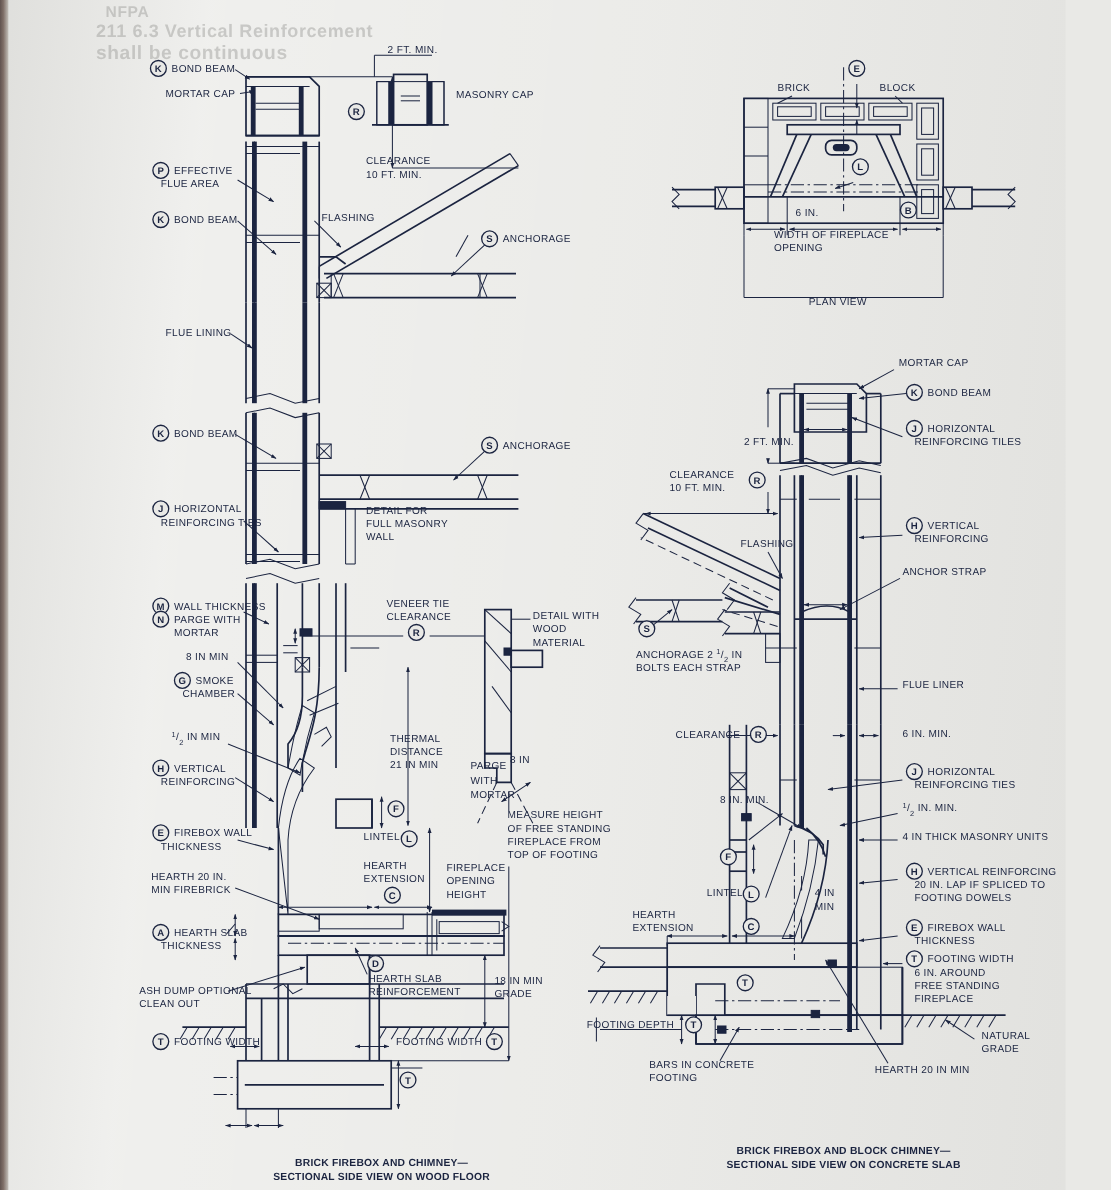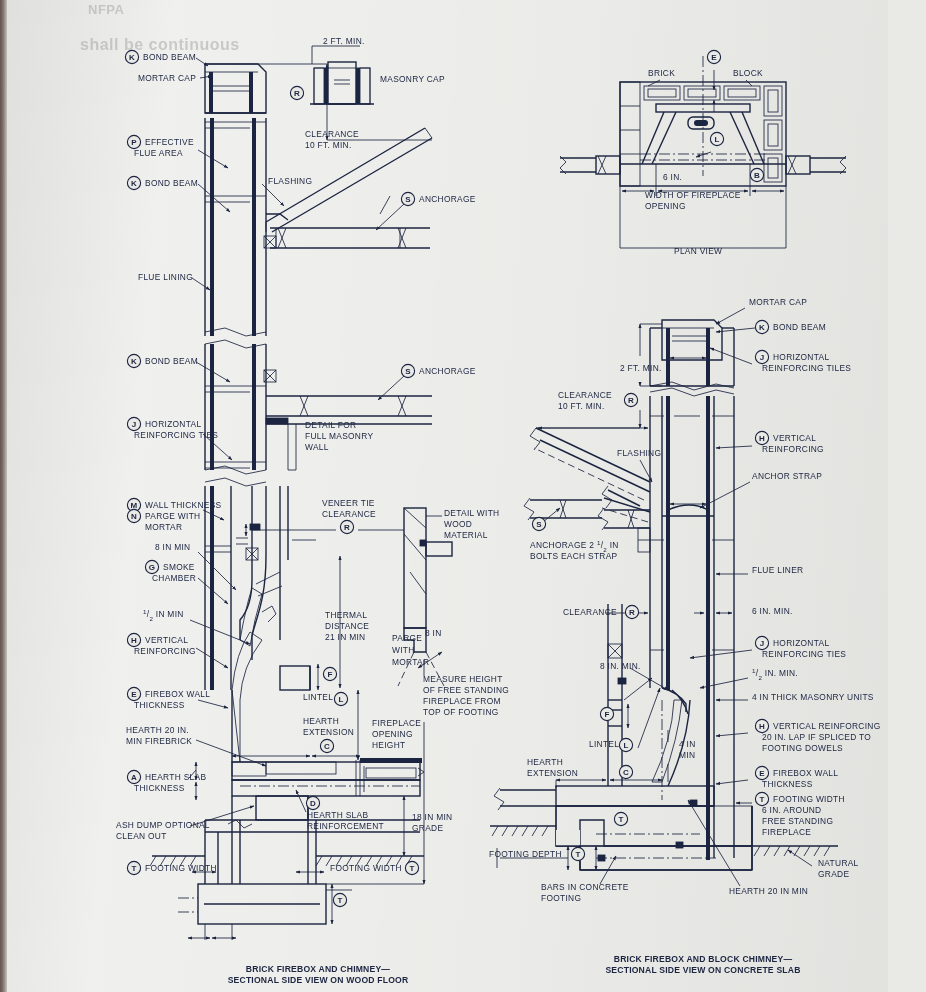--- a/index.html
+++ b/index.html
@@ -55,20 +55,21 @@
   .bubble{fill:#e9e9e6;stroke:#1b2440;stroke-width:1.1;}
   .bubble-t{font-size:8px;font-weight:bold;text-anchor:middle;}
 </style>
 </head>
 <body>
 
 <div id="sheet">
   <div class="page-edge"></div>
 
   <div class="ghost-text" style="left:88px;top:2px;font-size:13px;">NFPA</div>
+  <div class="ghost-text" style="left:80px;top:18px;font-size:15px;">211 6.3 Vertical Reinforcement</div>
   <div class="ghost-text" style="left:80px;top:36px;font-size:16px;">shall be continuous</div>
 
   <svg width="926" height="992" viewBox="0 0 926 992">
     <defs>
       <pattern id="concrete" width="14" height="11" patternUnits="userSpaceOnUse">
         <rect width="14" height="11" fill="#ececE8"></rect>
         <circle cx="3" cy="3" r="1.1" fill="#1b2440"></circle>
         <circle cx="10" cy="7" r="0.9" fill="#1b2440"></circle>
         <circle cx="7" cy="1.5" r="0.7" fill="#1b2440"></circle>
         <circle cx="12.5" cy="2.5" r="0.6" fill="#1b2440"></circle>

